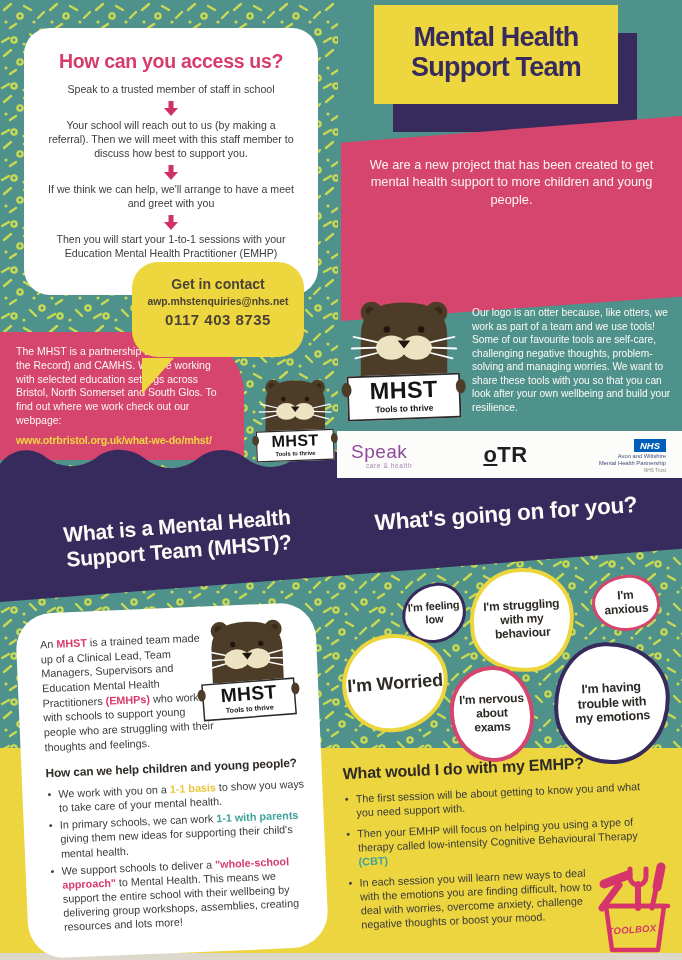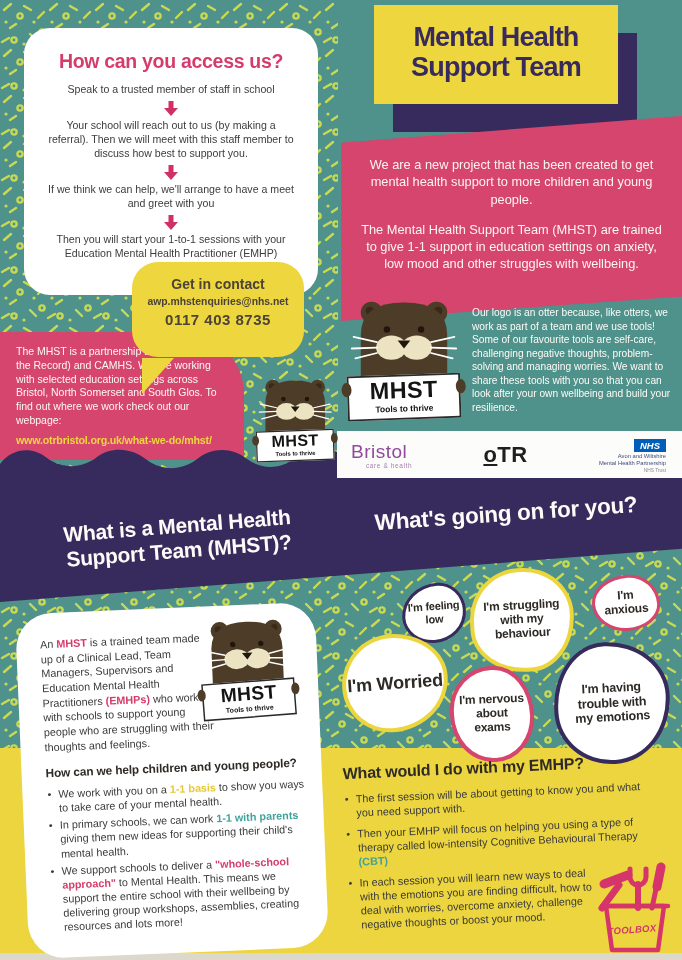--- a/index.html
+++ b/index.html
@@ -158,21 +158,20 @@
     <rect x="0" y="0" width="682" height="482" fill="url(#cfB)"></rect>
   </svg>
 
   <div class="abs title-shadow"></div>
   <div class="abs title-box">
     <div>Mental Health</div>
     <div>Support Team</div>
   </div>
   <div class="abs pink-quad">
     <p>We are a new project that has been created to get mental health support to more children and young people.</p>
-    <p>The Mental Health Support Team (MHST) are trained to give 1-1 support in education settings on anxiety, low mood and other struggles with wellbeing.</p>
   </div>
   <div class="abs otter-note">Our logo is an otter because, like otters, we work as part of a team and we use tools! Some of our favourite tools are self-care, challenging negative thoughts, problem-solving and managing worries. We want to share these tools with you so that you can look after your own wellbeing and build your resilience.</div>
 
   <div class="otter" style="left:350px;top:299px;transform:scale(0.9)">
     <svg width="120" height="100" viewBox="0 0 120 100">
       <circle cx="24" cy="15" r="12" fill="#4d3c27"></circle>
         <circle cx="96" cy="15" r="12" fill="#4d3c27"></circle>
       <circle cx="22" cy="13" r="4.5" fill="#38291a"></circle>
         <circle cx="98" cy="13" r="4.5" fill="#38291a"></circle>
       <path d="M12,100 L12,40 Q12,4 60,4 Q108,4 108,40 L108,100 Z" fill="#4d3c27"></path>
@@ -255,21 +254,21 @@
     <div class="mhst-sign">
       <div class="paw paw-l"></div>
       <div class="paw paw-r"></div>
       <div class="sign-title">MHST</div>
       <div class="sign-sub">Tools to thrive</div>
     </div>
   </div>
 
   <div class="abs logo-bar">
     <div>
-      <div class="sirona-name">Bristol</div>
+      <div class="sirona-name">Speak</div>
       <div class="sirona-sub">care &amp; health</div>
     </div>
     <div class="otr-logo"><span class="otr-o">o</span><span>TR</span></div>
     <div class="nhs-block">
       <span class="nhs-box">NHS</span>
       <div class="nhs-line">Avon and Wiltshire</div>
       <div class="nhs-line">Mental Health Partnership</div>
       <div class="nhs-line3">NHS Trust</div>
     </div>
   </div>

